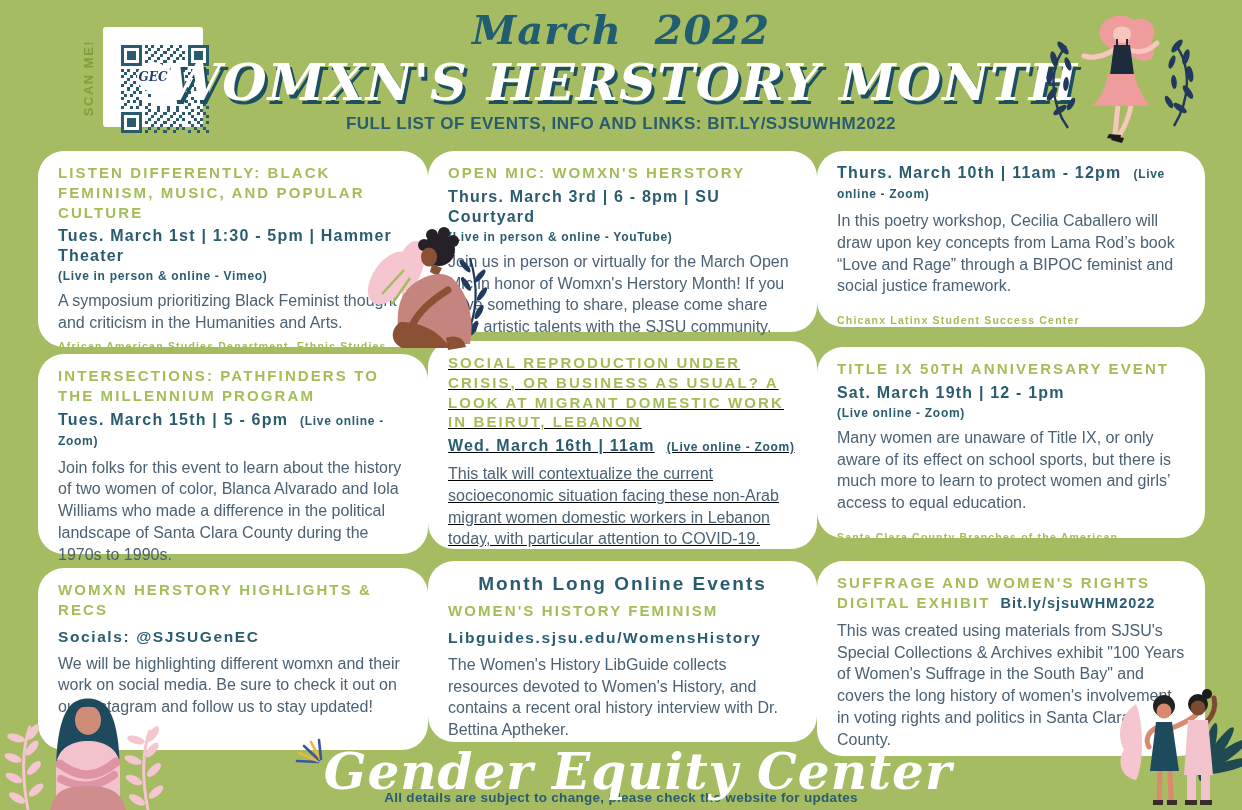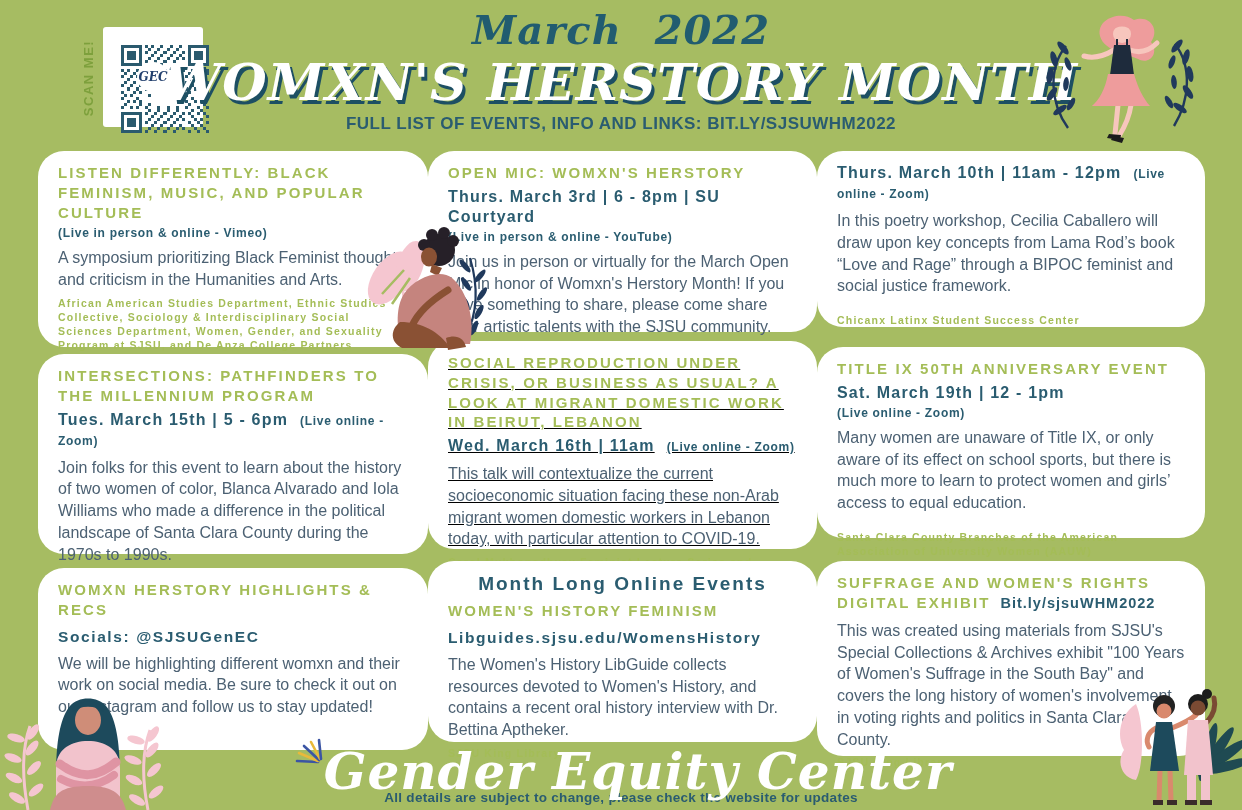--- a/index.html
+++ b/index.html
@@ -133,20 +133,21 @@
     </g>
     <path d="M76 37 L92 37 L96 67 L72 67 Z" fill="#1e2b3c"></path>
     <path d="M78 31 l2 0 0 8 -2 0 z M88 31 l2 0 0 8 -2 0 z" fill="#1e2b3c"></path>
     <path d="M70 66 C67 82 61 92 54 98 L112 98 C105 90 100 80 96 66 Z" fill="#ee9c9c"></path>
     <path d="M71 126 l12 1 -1 5 -13 -2 z" fill="#1c1c1c"></path>
     <path d="M75 128 l11 2 -2 5 -11 -3 z" fill="#1c1c1c"></path>
   </svg>
 
   <section class="card c1">
     <h2 class="ctitle">LISTEN DIFFERENTLY: BLACK FEMINISM, MUSIC, AND POPULAR CULTURE</h2>
+    <div class="cdate">Tues. March 1st | 1:30 - 5pm | Hammer Theater</div>
     <div class="clive">(Live in person &amp; online - Vimeo)</div>
     <p class="cbody">A symposium prioritizing Black Feminist thought and criticism in the Humanities and Arts.</p>
     <div class="chosts">African American Studies Department, Ethnic Studies Collective, Sociology &amp; Interdisciplinary Social Sciences Department, Women, Gender, and Sexuality Program at SJSU, and De Anza College Partners</div>
   </section>
 
   <section class="card c2">
     <h2 class="ctitle">OPEN MIC: WOMXN'S HERSTORY</h2>
     <div class="cdate">Thurs. March 3rd | 6 - 8pm | SU Courtyard</div>
     <div class="clive">(Live in person &amp; online - YouTube)</div>
     <p class="cbody">Join us in person or virtually for the March Open Mic in honor of Womxn's Herstory Month! If you have something to share, please come share your artistic talents with the SJSU community.</p>

